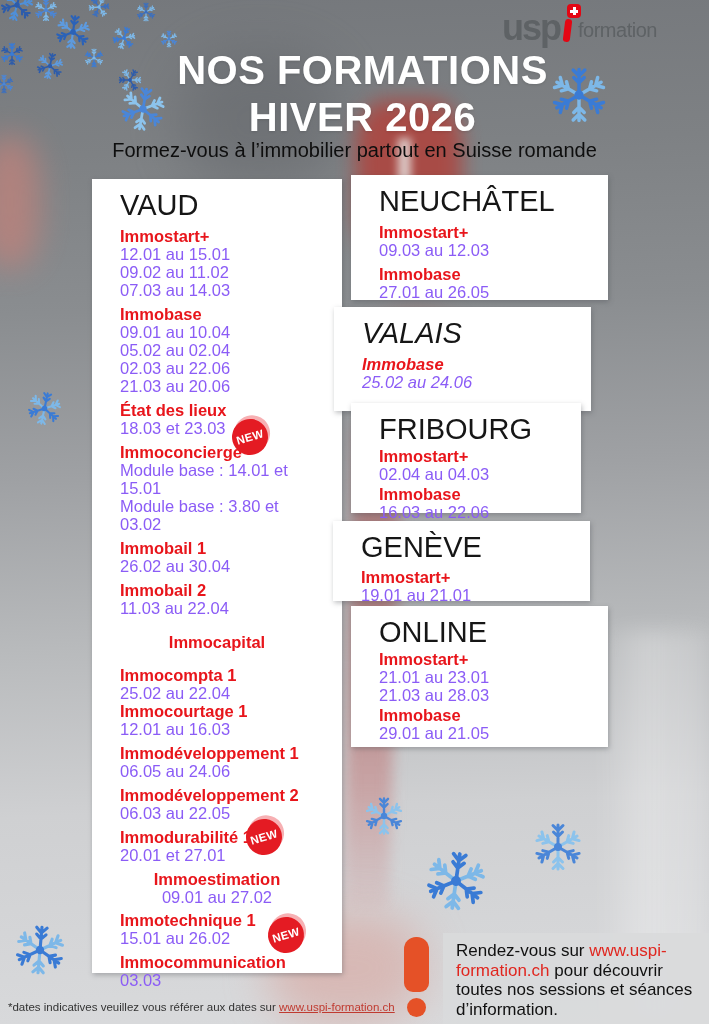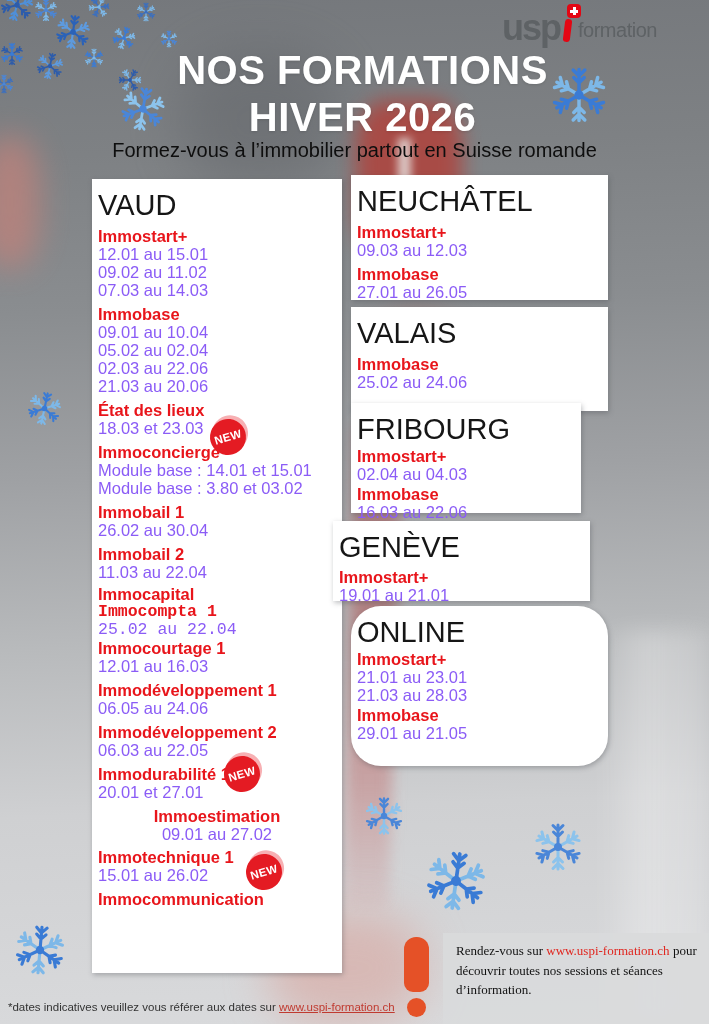--- a/index.html
+++ b/index.html
@@ -31,36 +31,36 @@
   
   .logo { position:absolute; z-index:2; left:502px; top:10px; display:flex; align-items:flex-start; color:#5e6265; }
   .logo-usp { font-size:36px; font-weight:bold; letter-spacing:-2px; line-height:1; }
   .logo-i { position:relative; width:18px; height:36px; }
   .logo-i-stem { position:absolute; left:4px; top:9px; width:7px; height:23px; background:#e30613; border-radius:3px; transform:rotate(7deg); }
   .logo-i-dot { position:absolute; left:7px; top:-6px; width:14px; height:14px; background:#e30613; border-radius:4px; }
   .logo-i-dot::before { content:""; position:absolute; left:3px; top:5.5px; width:8px; height:3px; background:#fff; }
   .logo-i-dot::after  { content:""; position:absolute; left:5.5px; top:3px; width:3px; height:8px; background:#fff; }
   .logo-formation { font-size:20px; font-weight:normal; margin-left:0; margin-top:9px; letter-spacing:-.5px; }
   
-  .card { position:absolute; z-index:2; background:#fff; box-sizing:border-box; padding:10px 6px;
+  .card { position:absolute; z-index:2; background:#fff; box-sizing:border-box; padding:10px 28px;
     box-shadow:1px 2px 5px rgba(70,72,76,.35); }
   .card-title { font-size:29px; line-height:32px; color:#161616; }
   .course { position:relative; }
   .course-name { font-size:16.5px; font-weight:bold; color:#e8151b; line-height:18px; }
   .date { font-size:16.5px; color:#8b5cf6; line-height:18px; }
   .new-badge { position:absolute; width:36px; height:36px; background:#e41b23; border-radius:50%;
     display:flex; align-items:center; justify-content:center; transform:rotate(-16deg); z-index:3;
     box-shadow:3px -3px 0 0 rgba(240,112,116,.55);
     color:#fff; font-size:11.5px; font-weight:bold; letter-spacing:.3px; }
   
   .footnote { position:absolute; z-index:2; left:8px; top:1001px; font-size:11.5px; color:#333; }
   .footnote a { color:#c03a30; text-decoration:underline; }
   .info-box { position:absolute; z-index:2; left:443px; top:933px; width:266px; height:91px;
     background:rgba(217,218,220,.9); box-sizing:border-box; padding:8px 10px 8px 13px;
-    font-size:13px; line-height:19.5px; color:#111;font-family:Liberation Serif, serif; }
+    font-size:17px; line-height:19.5px; color:#111; }
   .info-link { color:#e0261f; }
   .excl { position:absolute; z-index:2; left:404px; top:937px; width:26px; }
   .excl-bar { width:25px; height:55px; background:#e55127; border-radius:12px 12px 9px 9px; }
   .excl-dot { width:19px; height:19px; border-radius:50%; background:#e55127; margin:6px 0 0 3px; }
 </style>
 </head>
 <body>
 
 <div class="poster">
 
@@ -223,24 +223,24 @@
           <div class="date">Module base : 3.80 et 03.02</div>
         </div>
         <div class="course" style="margin-top: 6px;">
           <div class="course-name">Immobail 1</div>
           <div class="date">26.02 au 30.04</div>
         </div>
         <div class="course" style="margin-top: 6px;">
           <div class="course-name">Immobail 2</div>
           <div class="date">11.03 au 22.04</div>
         </div>
-        <div class="course" style="margin-top: 4px;">
+        <div class="course" style="margin-top: 16px; text-align: center;">
           <div class="course-name">Immocapital</div>
         </div>
-        <div class="course" style="margin-top: 0; font-family: Liberation Mono, monospace;">
+        <div class="course" style="margin-top: 15px;">
           <div class="course-name">Immocompta 1</div>
           <div class="date">25.02 au 22.04</div>
         </div>
         <div class="course" style="">
           <div class="course-name">Immocourtage 1</div>
           <div class="date">12.01 au 16.03</div>
         </div>
         <div class="course" style="margin-top: 6px;">
           <div class="course-name">Immodéveloppement 1</div>
           <div class="date">06.05 au 24.06</div>
@@ -258,34 +258,35 @@
           <div class="course-name">Immoestimation</div>
           <div class="date">09.01 au 27.02</div>
         </div>
         <div class="course" style="margin-top: 5px;">
           <div class="course-name">Immotechnique 1</div>
           <div class="date">15.01 au 26.02</div>
         </div>
         <div class="course" style="margin-top: 6px;">
           <div class="course-name">Immocommunication</div>
           <div class="new-badge" style="left: 148px; top: -36px;">NEW</div>
+          <div class="date">03.03</div>
         </div>
       </section>
       <section class="card" style="left: 351px; top: 175px; width: 257px; height: 125px;">
         <div class="card-title">NEUCHÂTEL</div>
         <div class="course" style="margin-top: 6px;">
           <div class="course-name">Immostart+</div>
           <div class="date">09.03 au 12.03</div>
         </div>
         <div class="course" style="margin-top: 6px;">
           <div class="course-name">Immobase</div>
           <div class="date">27.01 au 26.05</div>
         </div>
       </section>
-      <section class="card" style="left: 351px; top: 307px; width: 257px; height: 104px;">
+      <section class="card" style="left: 334px; top: 307px; width: 257px; height: 104px; font-style: italic;">
         <div class="card-title">VALAIS</div>
         <div class="course" style="margin-top: 6px;">
           <div class="course-name">Immobase</div>
           <div class="date">25.02 au 24.06</div>
         </div>
       </section>
       <section class="card" style="left: 351px; top: 403px; width: 230px; height: 110px;">
         <div class="card-title">FRIBOURG</div>
         <div class="course" style="margin-top: 2px;">
           <div class="course-name">Immostart+</div>
@@ -296,21 +297,21 @@
           <div class="date">16.03 au 22.06</div>
         </div>
       </section>
       <section class="card" style="left: 333px; top: 521px; width: 257px; height: 80px;">
         <div class="card-title">GENÈVE</div>
         <div class="course" style="margin-top: 5px;">
           <div class="course-name">Immostart+</div>
           <div class="date">19.01 au 21.01</div>
         </div>
       </section>
-      <section class="card" style="left: 351px; top: 606px; width: 257px; height: 160px; border-radius: 30px;">
+      <section class="card" style="left: 351px; top: 606px; width: 257px; height: 141px;">
         <div class="card-title">ONLINE</div>
         <div class="course" style="margin-top: 2px;">
           <div class="course-name">Immostart+</div>
           <div class="date">21.01 au 23.01</div>
           <div class="date">21.03 au 28.03</div>
         </div>
         <div class="course" style="margin-top: 2px;">
           <div class="course-name">Immobase</div>
           <div class="date">29.01 au 21.05</div>
         </div>

